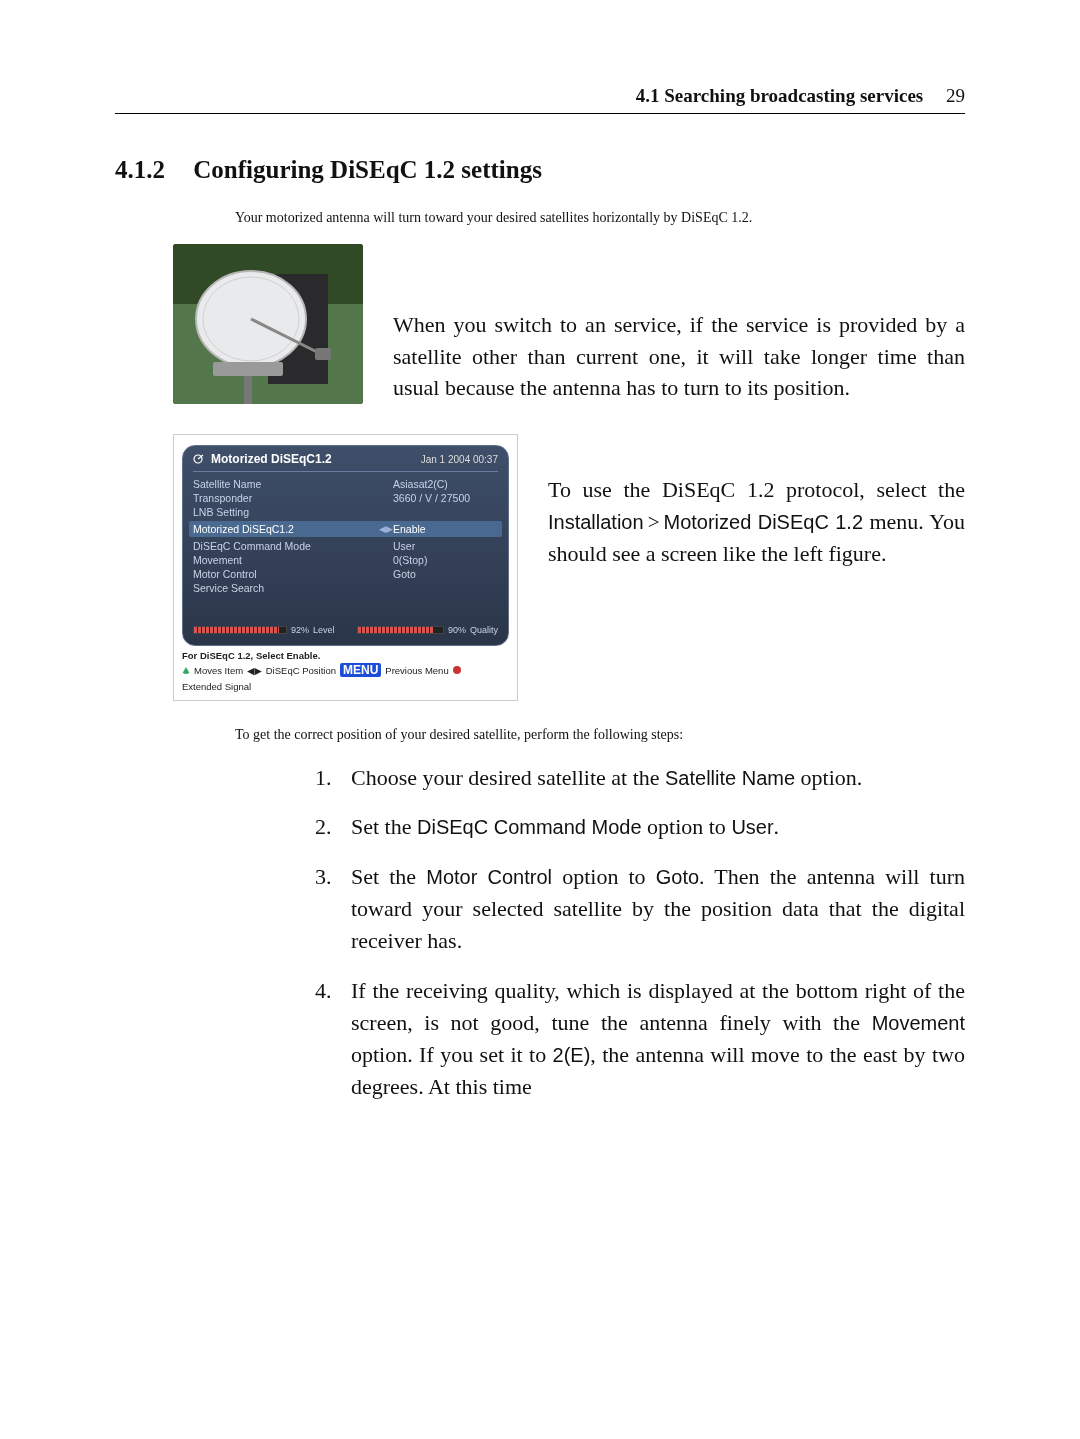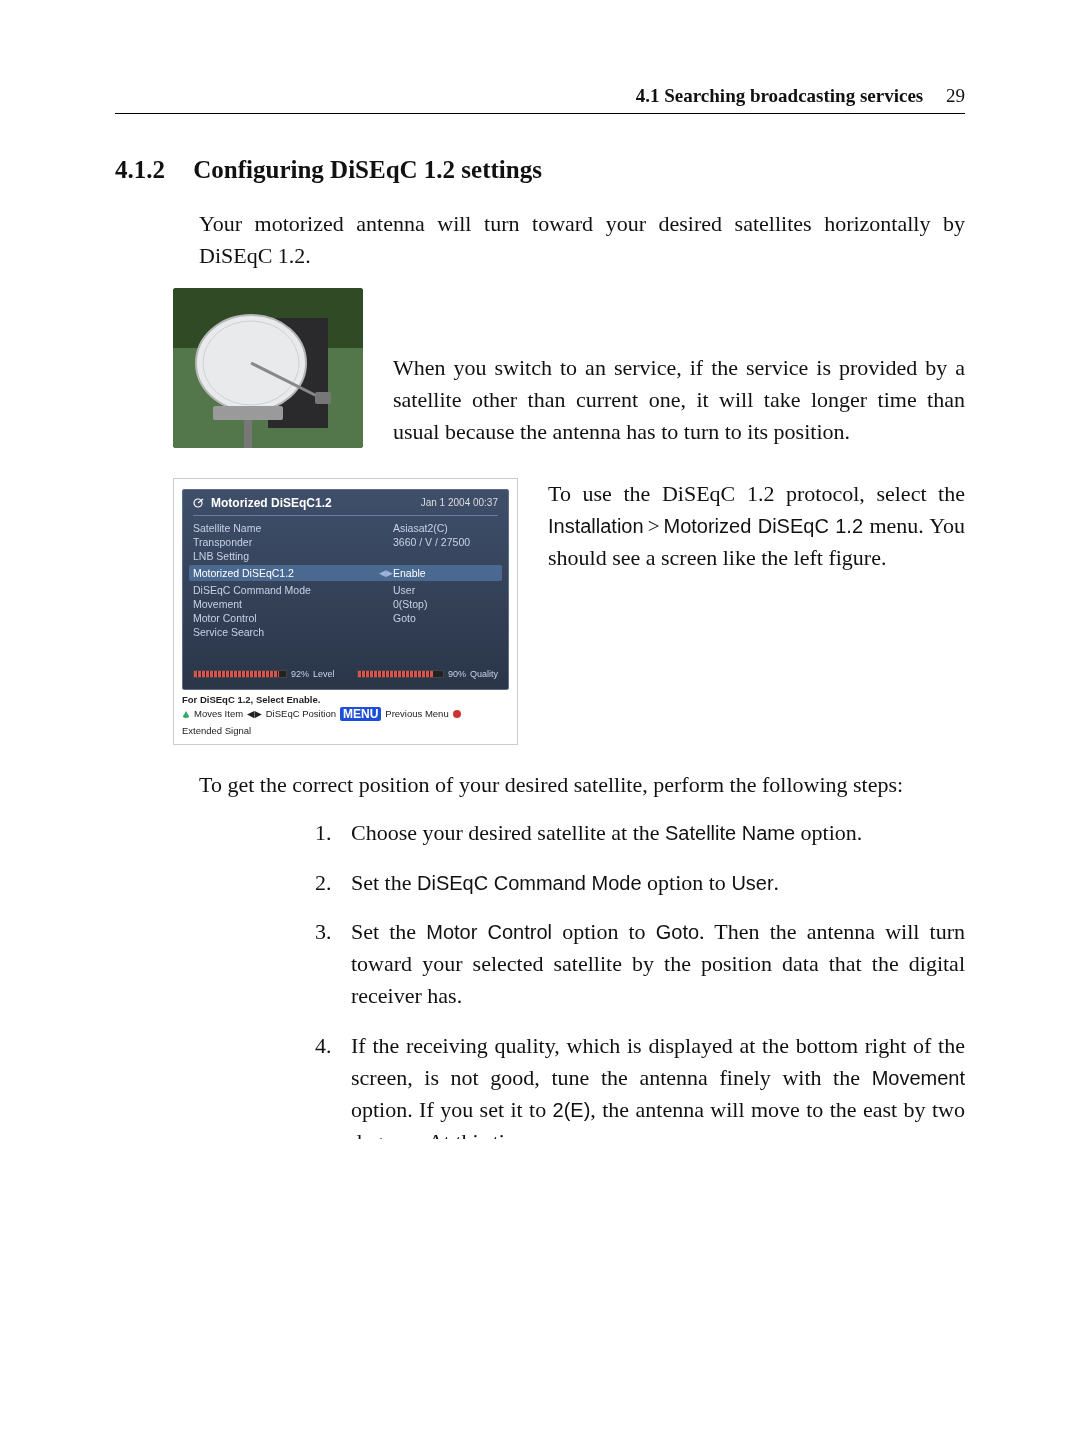--- a/index.html
+++ b/index.html
@@ -24,22 +24,22 @@
   }
   .running-head .sect { font-weight: bold; }
   .running-head .pagenum { font-weight: normal; margin-left: 18px; }
   .heading {
     font-weight: bold;
     font-size: 25px;
     margin-bottom: 24px;
   }
   .heading .num { display:inline-block; margin-right: 22px; }
   .indent-block {
-    margin-left: 84px;
-    font-size: 22px;
+    margin-left: 120px;
+    font-size: 14px;
     line-height: 1.45;
   }
   .para { margin-bottom: 16px; text-align: justify; }
   .figrow { display: flex; gap: 30px; margin: 8px 0 24px 0; align-items: flex-end; }
   .figrow .antenna-photo {
     width: 190px;
     height: 160px;
     flex: 0 0 190px;
     border-radius: 3px;
     overflow: hidden;
@@ -59,21 +59,21 @@
     flex: 0 0 345px;
     background: #fff;
     border: 1px solid #ccc;
     padding: 10px 8px 8px 8px;
     font-family: Arial, Helvetica, sans-serif;
     color: #ddd;
   }
   .osd-panel {
     background: linear-gradient(#3f4f6a,#2a3548);
     border: 1px solid #5f6f8a;
-    border-radius: 2px;
+    border-radius: 13px;
     padding: 6px 10px 10px 10px;
     font-size: 10.5px;
   }
   .osd-title { display:flex; align-items:center; gap:6px; font-weight:bold; color:#fff; font-size:12px; }
   .osd-time { margin-left:auto; font-weight:normal; font-size:10px; color:#ddd; }
   .osd-hr { border:none; border-top:1px solid #6a7da0; margin:5px 0; }
   .osd-row { display:flex; align-items:center; padding:1px 0; }
   .osd-row .lbl { flex:1; color:#c8d2e6; }
   .osd-row .val { flex:0 0 auto; min-width:105px; text-align:left; color:#c8d2e6; }
   .osd-row.hl { background:#4a6990; color:#fff; border-radius:2px; padding:2px 4px; margin:2px -4px; }
@@ -87,20 +87,21 @@
   .osd-footer2 { font-size:9.5px; color:#222; margin-top:2px; display:flex; align-items:center; gap:4px; flex-wrap:wrap;}
   .osd-footer2 .dot { display:inline-block; width:8px; height:8px; border-radius:50%; }
   .dot-up { width:0;height:0;border-left:4px solid transparent;border-right:4px solid transparent;border-bottom:7px solid #3a6; display:inline-block; border-radius:0;}
   .dot-red { background:#c33; }
   .chip { display:inline-block; background:#1d4ed8;color:#fff; font-size:12px; padding:0 3px; border-radius:2px; font-weight:bold;}
   .figrow2 .side-text2 {
     flex:1;
     font-size: 22px;
     line-height: 1.45;
     text-align: justify;
+    margin-top: 40px;
   }
   .ui-term { font-family: Arial, Helvetica, sans-serif; font-size: 20px; }
   .menu-gt { font-family: Georgia, serif; font-size: 21px; padding: 0 4px; }
   ol.steps { margin-left: 200px; margin-right: 0; font-size: 22px; line-height:1.45; list-style: none; counter-reset: step; }
   ol.steps li { counter-increment: step; position: relative; padding-left: 36px; margin-bottom: 18px; text-align: justify; margin-top: 7px; }
   ol.steps li::before { content: counter(step) "."; position:absolute; left:0; top:0; }
 </style>
 </head>
 <body>
 

